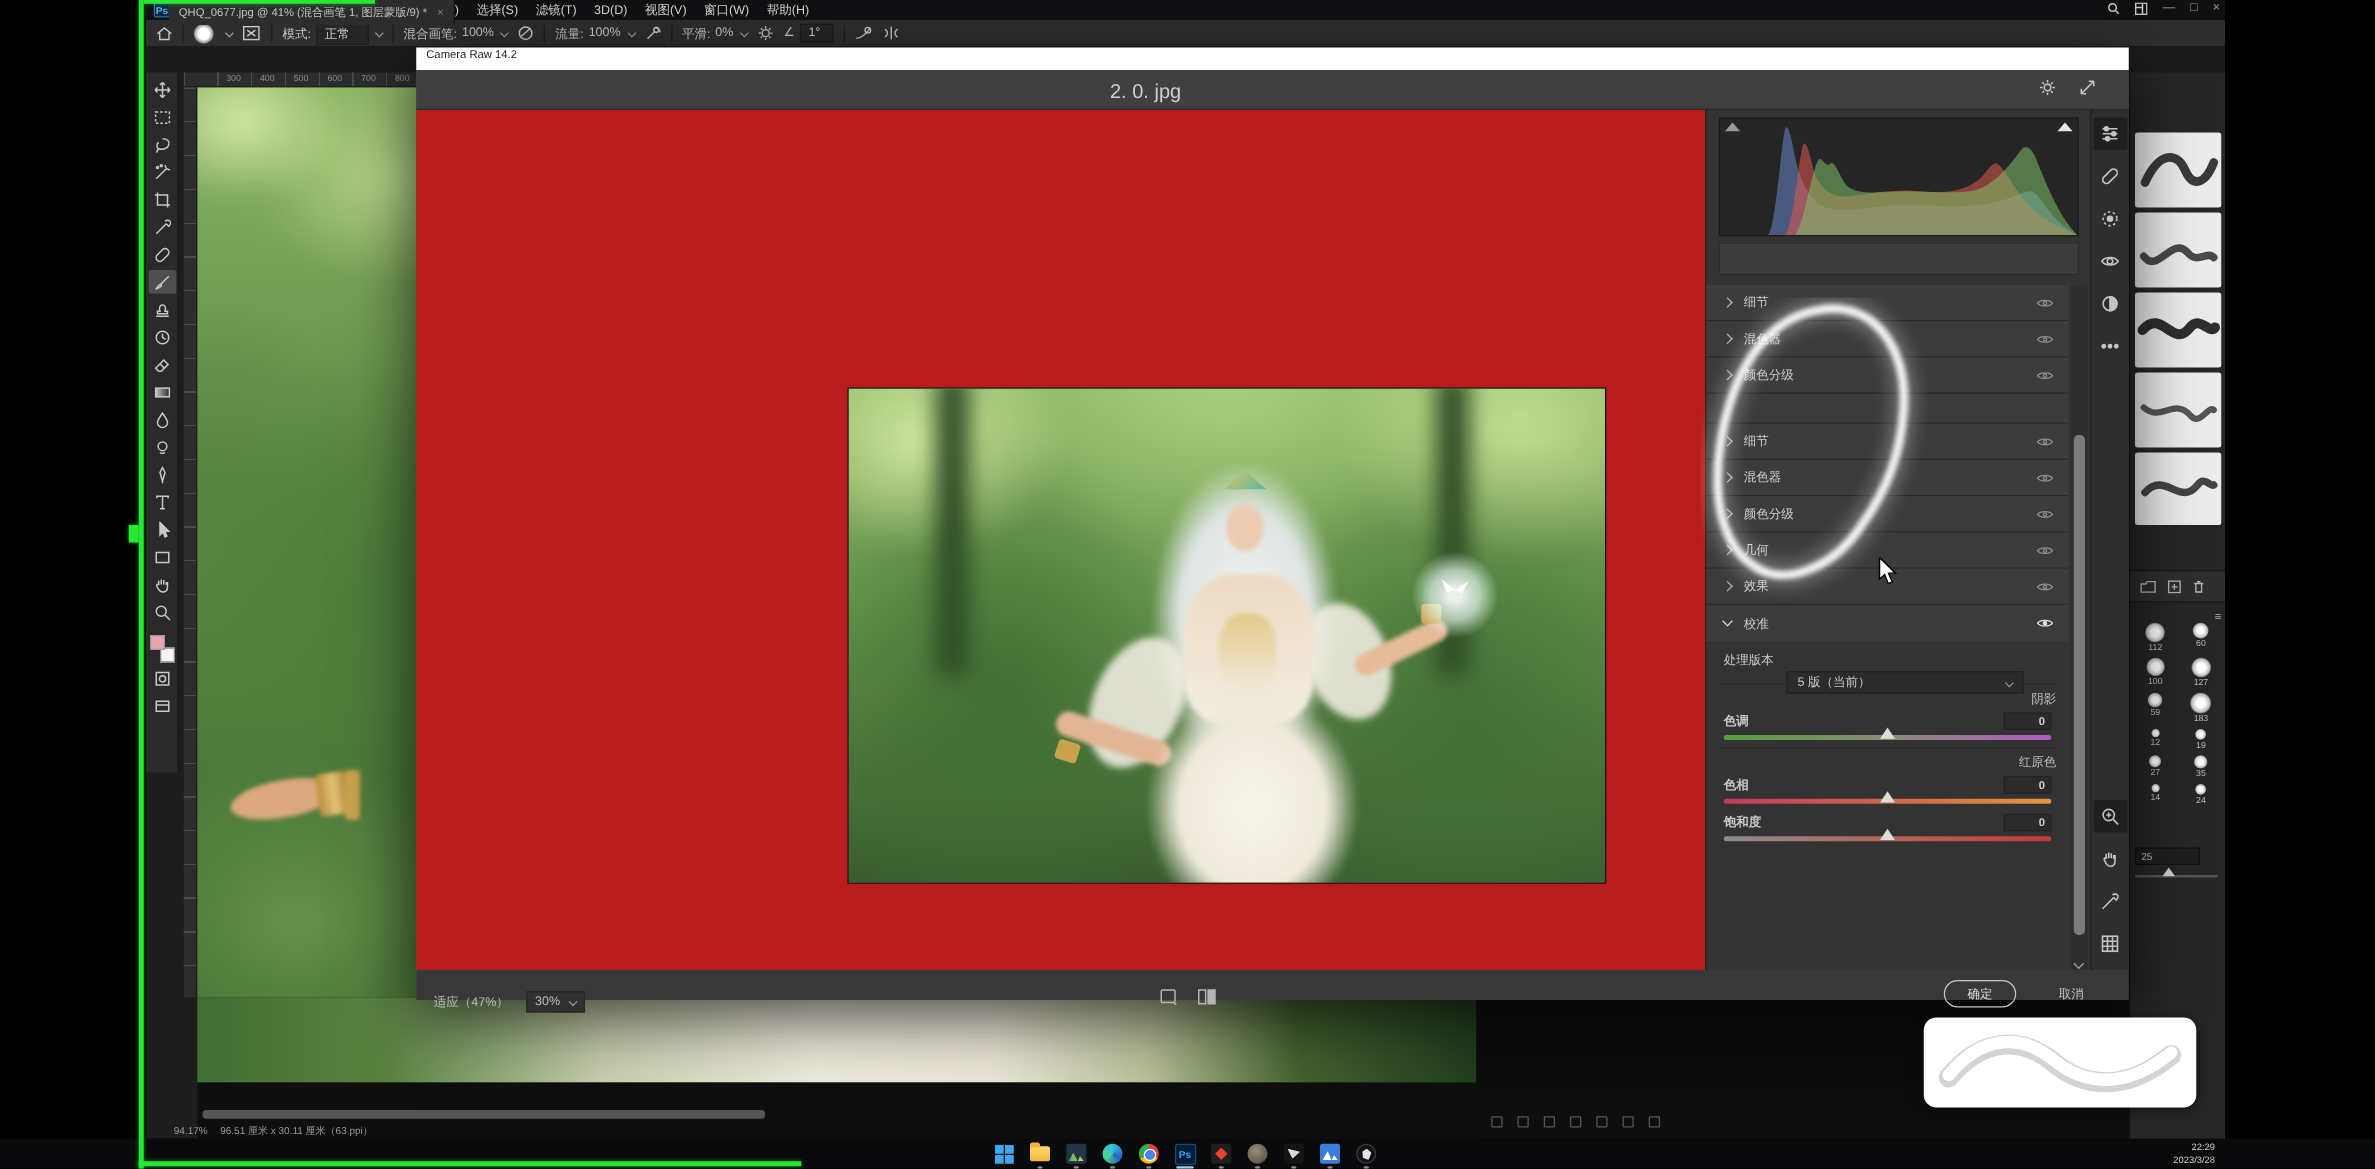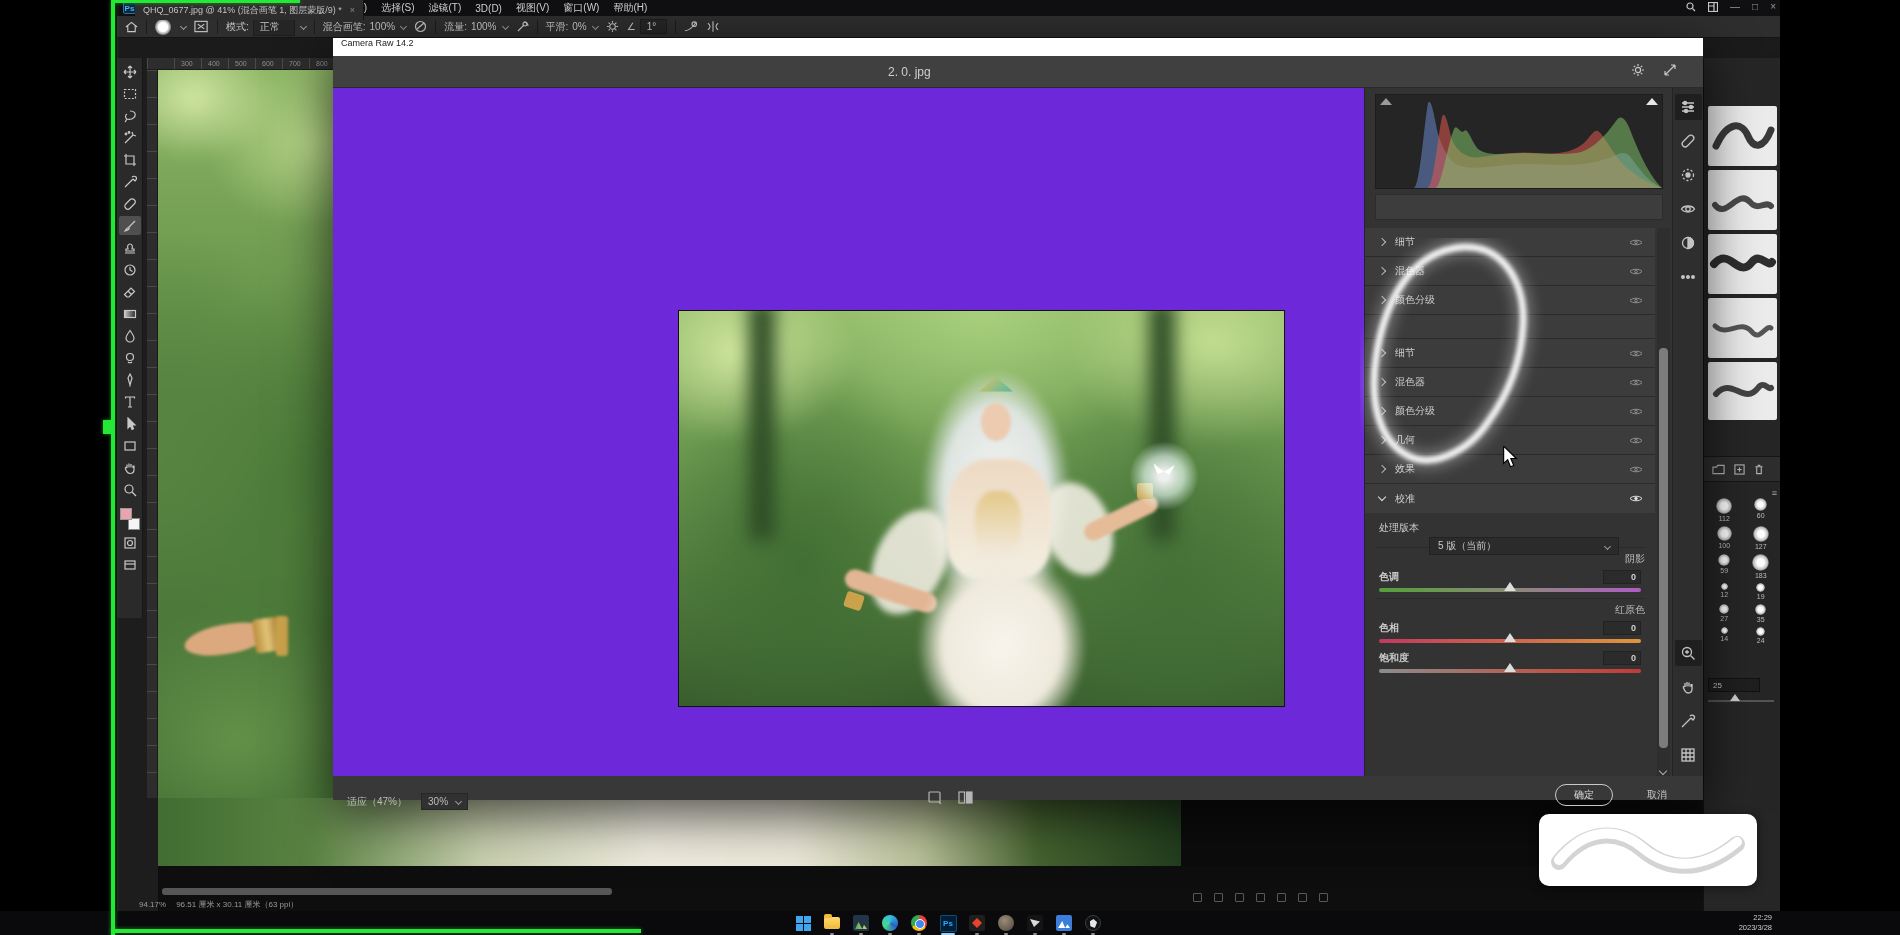--- a/index.html
+++ b/index.html
@@ -75,24 +75,24 @@
   .bg-num { color:#bdbdbd; font-size:7px; }
   #bp-size { position:absolute; left:4px; top:620px; width:52px; height:14px; background:#1f1f1f; border:1px solid #111; color:#c7c7c7; font-size:8px; display:flex; align-items:center; padding-left:4px; }
   #bp-slider { position:absolute; left:4px; top:642px; width:66px; height:2px; background:#555; }
   #bp-thumb { position:absolute; left:26px; top:636px; width:0; height:0; border-left:5px solid transparent; border-right:5px solid transparent; border-bottom:7px solid #cfcfcf; }
 
   
   #cr-dialog { left:333px; top:38px; width:1370px; height:762px; z-index:10; box-shadow:0 14px 50px rgba(0,0,0,.7); }
   #cr-titlebar { left:0; top:0; width:100%; height:18px; background:#ffffff; color:#222; font-size:9px; display:flex; align-items:flex-start; padding-left:8px; }
   #cr-body { left:0; top:18px; width:100%; height:744px; background:#383838; }
   #cr-header { left:0; top:0; width:100%; height:32px; background:#404040; border-bottom:1px solid #2a2a2a; }
-  #cr-filename { position:absolute; left:555px; top:9px; color:#cfcfcf; font-size:12px; }
+  #cr-filename { position:absolute; left:555px; top:9px; color:#cfcfcf; font-size:16px; }
   #cr-gear { position:absolute; right:58px; top:7px; }
   #cr-expand { position:absolute; right:26px; top:7px; }
-  #cr-preview { left:0; top:32px; width:1031px; height:688px; background:#6d28d9; }
+  #cr-preview { left:0; top:32px; width:1031px; height:688px; background:#b91c1c; }
 
   
   #photo { position:absolute; left:346px; top:223px; width:605px; height:395px; overflow:hidden; background:#44702f; box-shadow:0 0 0 1px #111; }
   #photo .blurwrap { position:absolute; inset:-20px; filter:blur(6px);
     background:
       radial-gradient(170px 130px at 12% 14%, #ddefa8d8, transparent 70%),
       radial-gradient(210px 150px at 86% 12%, #d2e89ccc, transparent 70%),
       radial-gradient(260px 180px at 50% 6%, #b2d986b0, transparent 75%),
       radial-gradient(190px 290px at 22% 62%, #3e6c31d8, transparent 75%),
       radial-gradient(230px 320px at 80% 66%, #426f36d8, transparent 75%),

